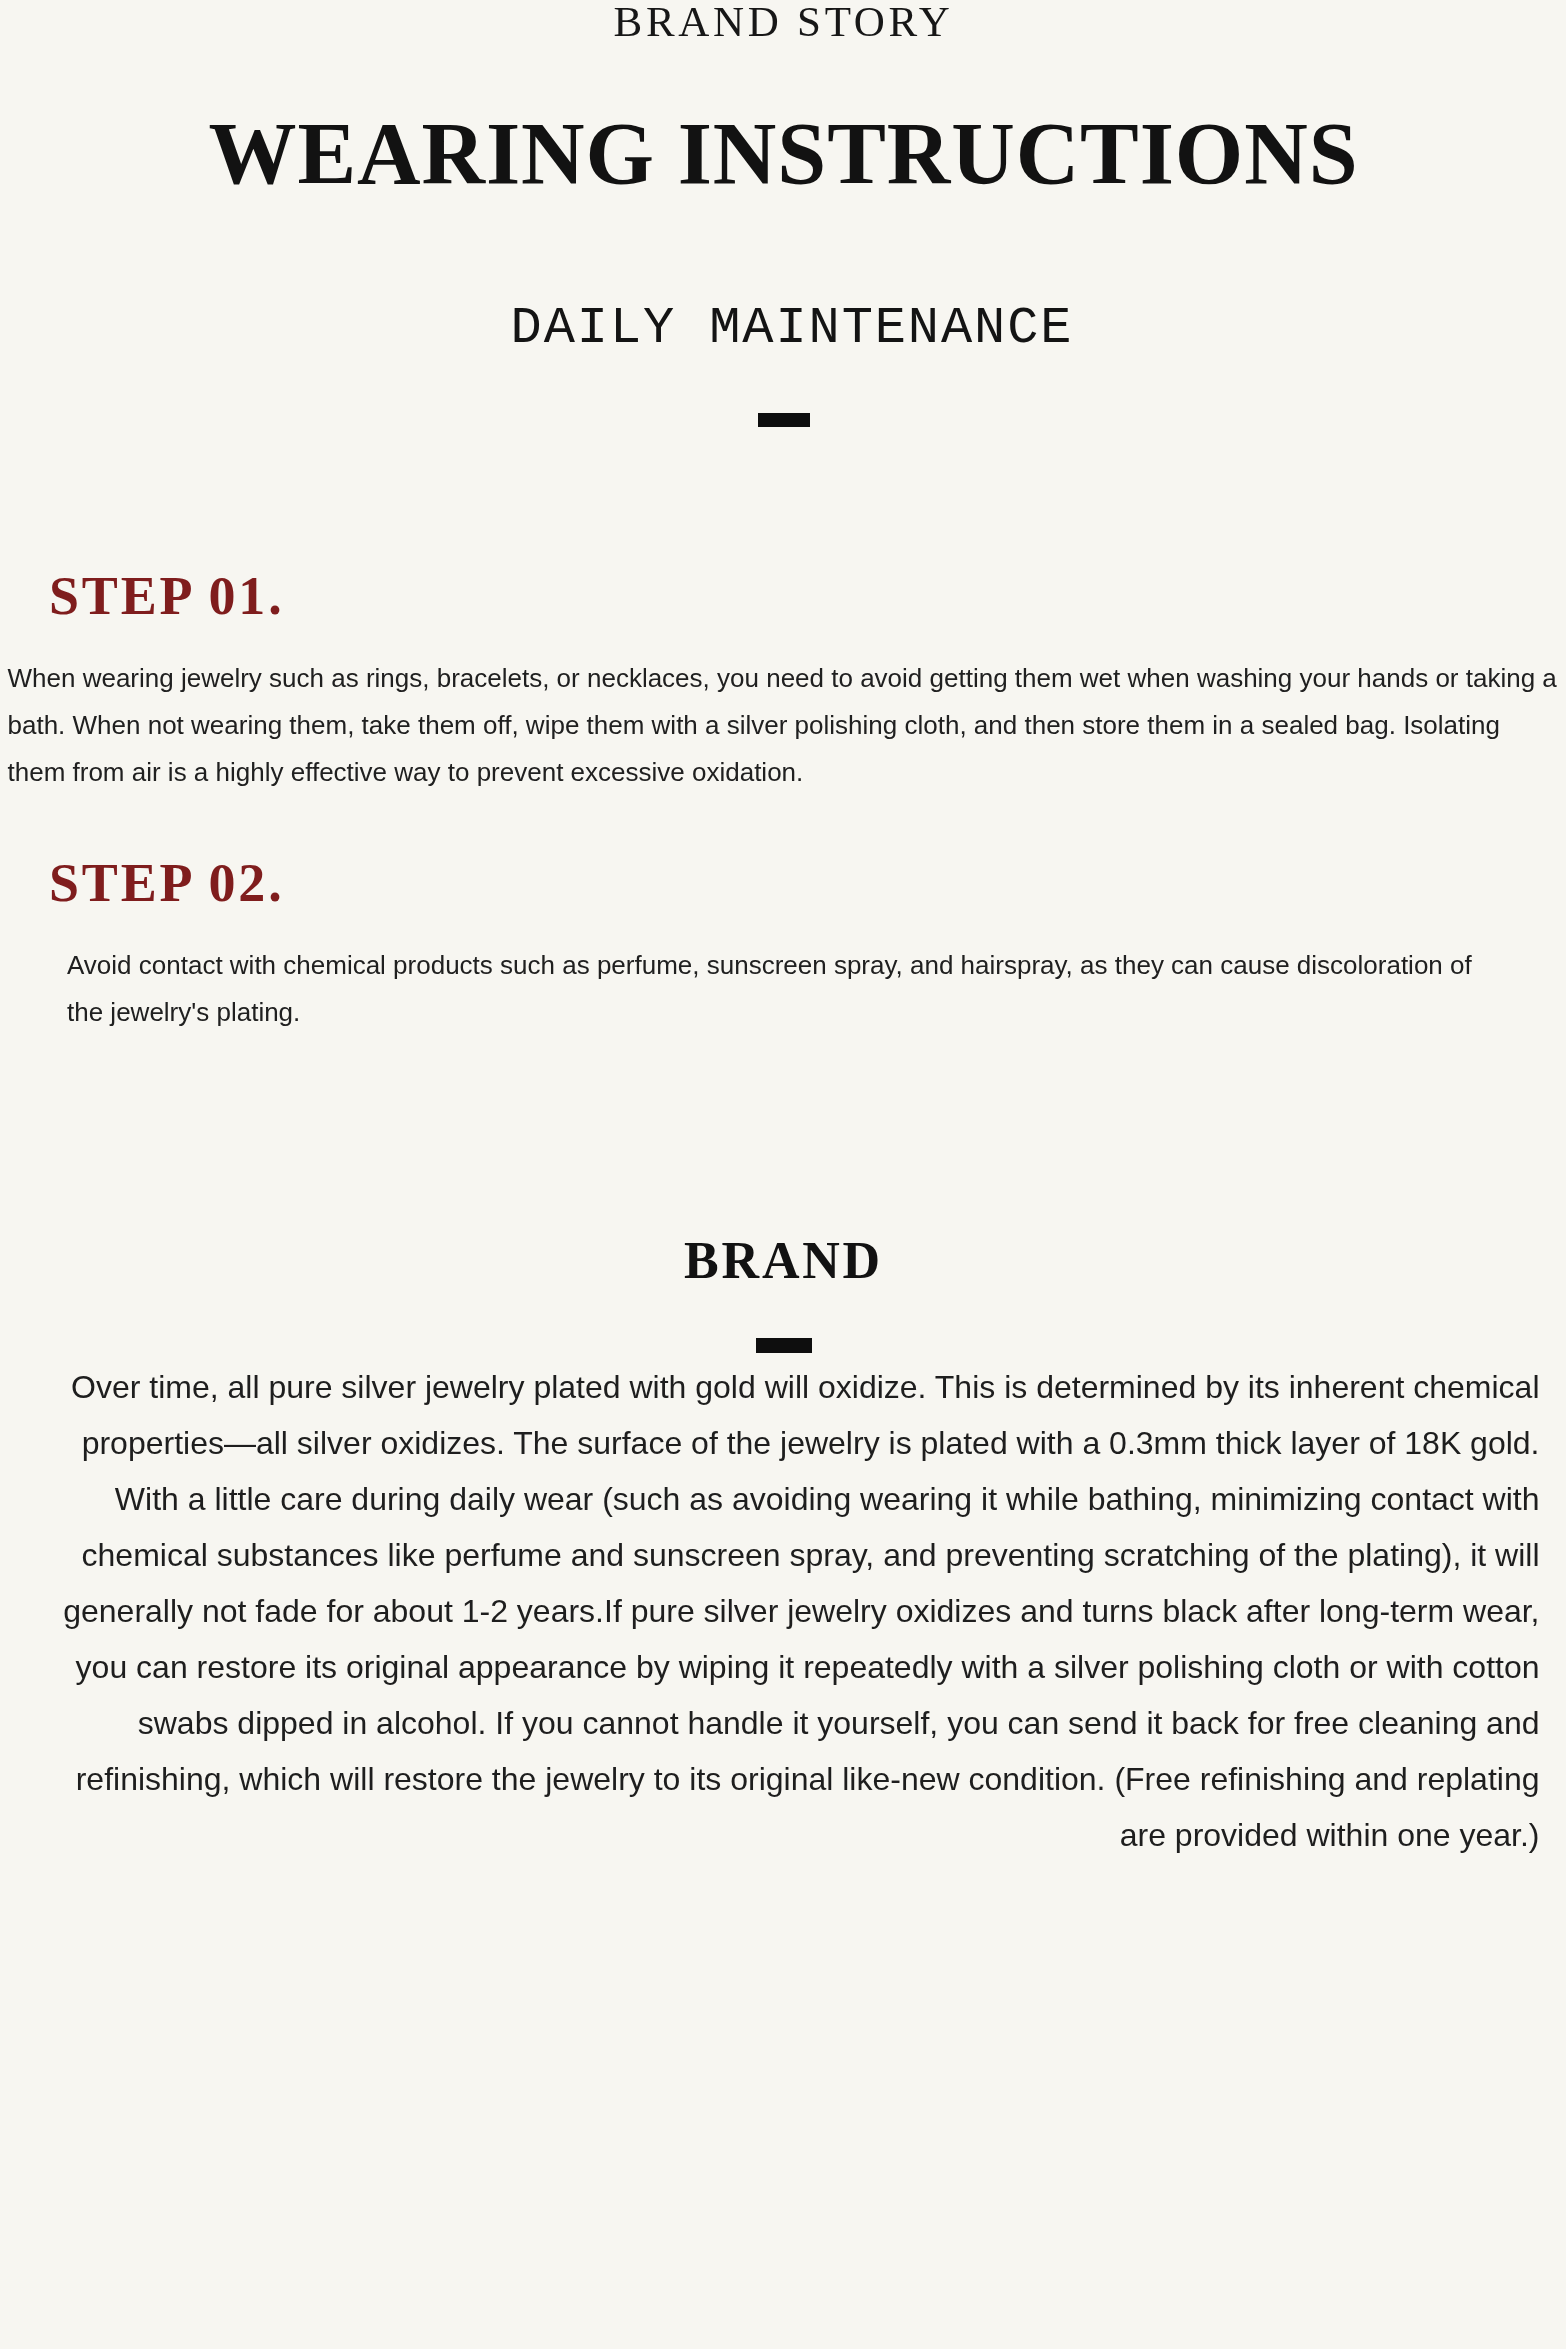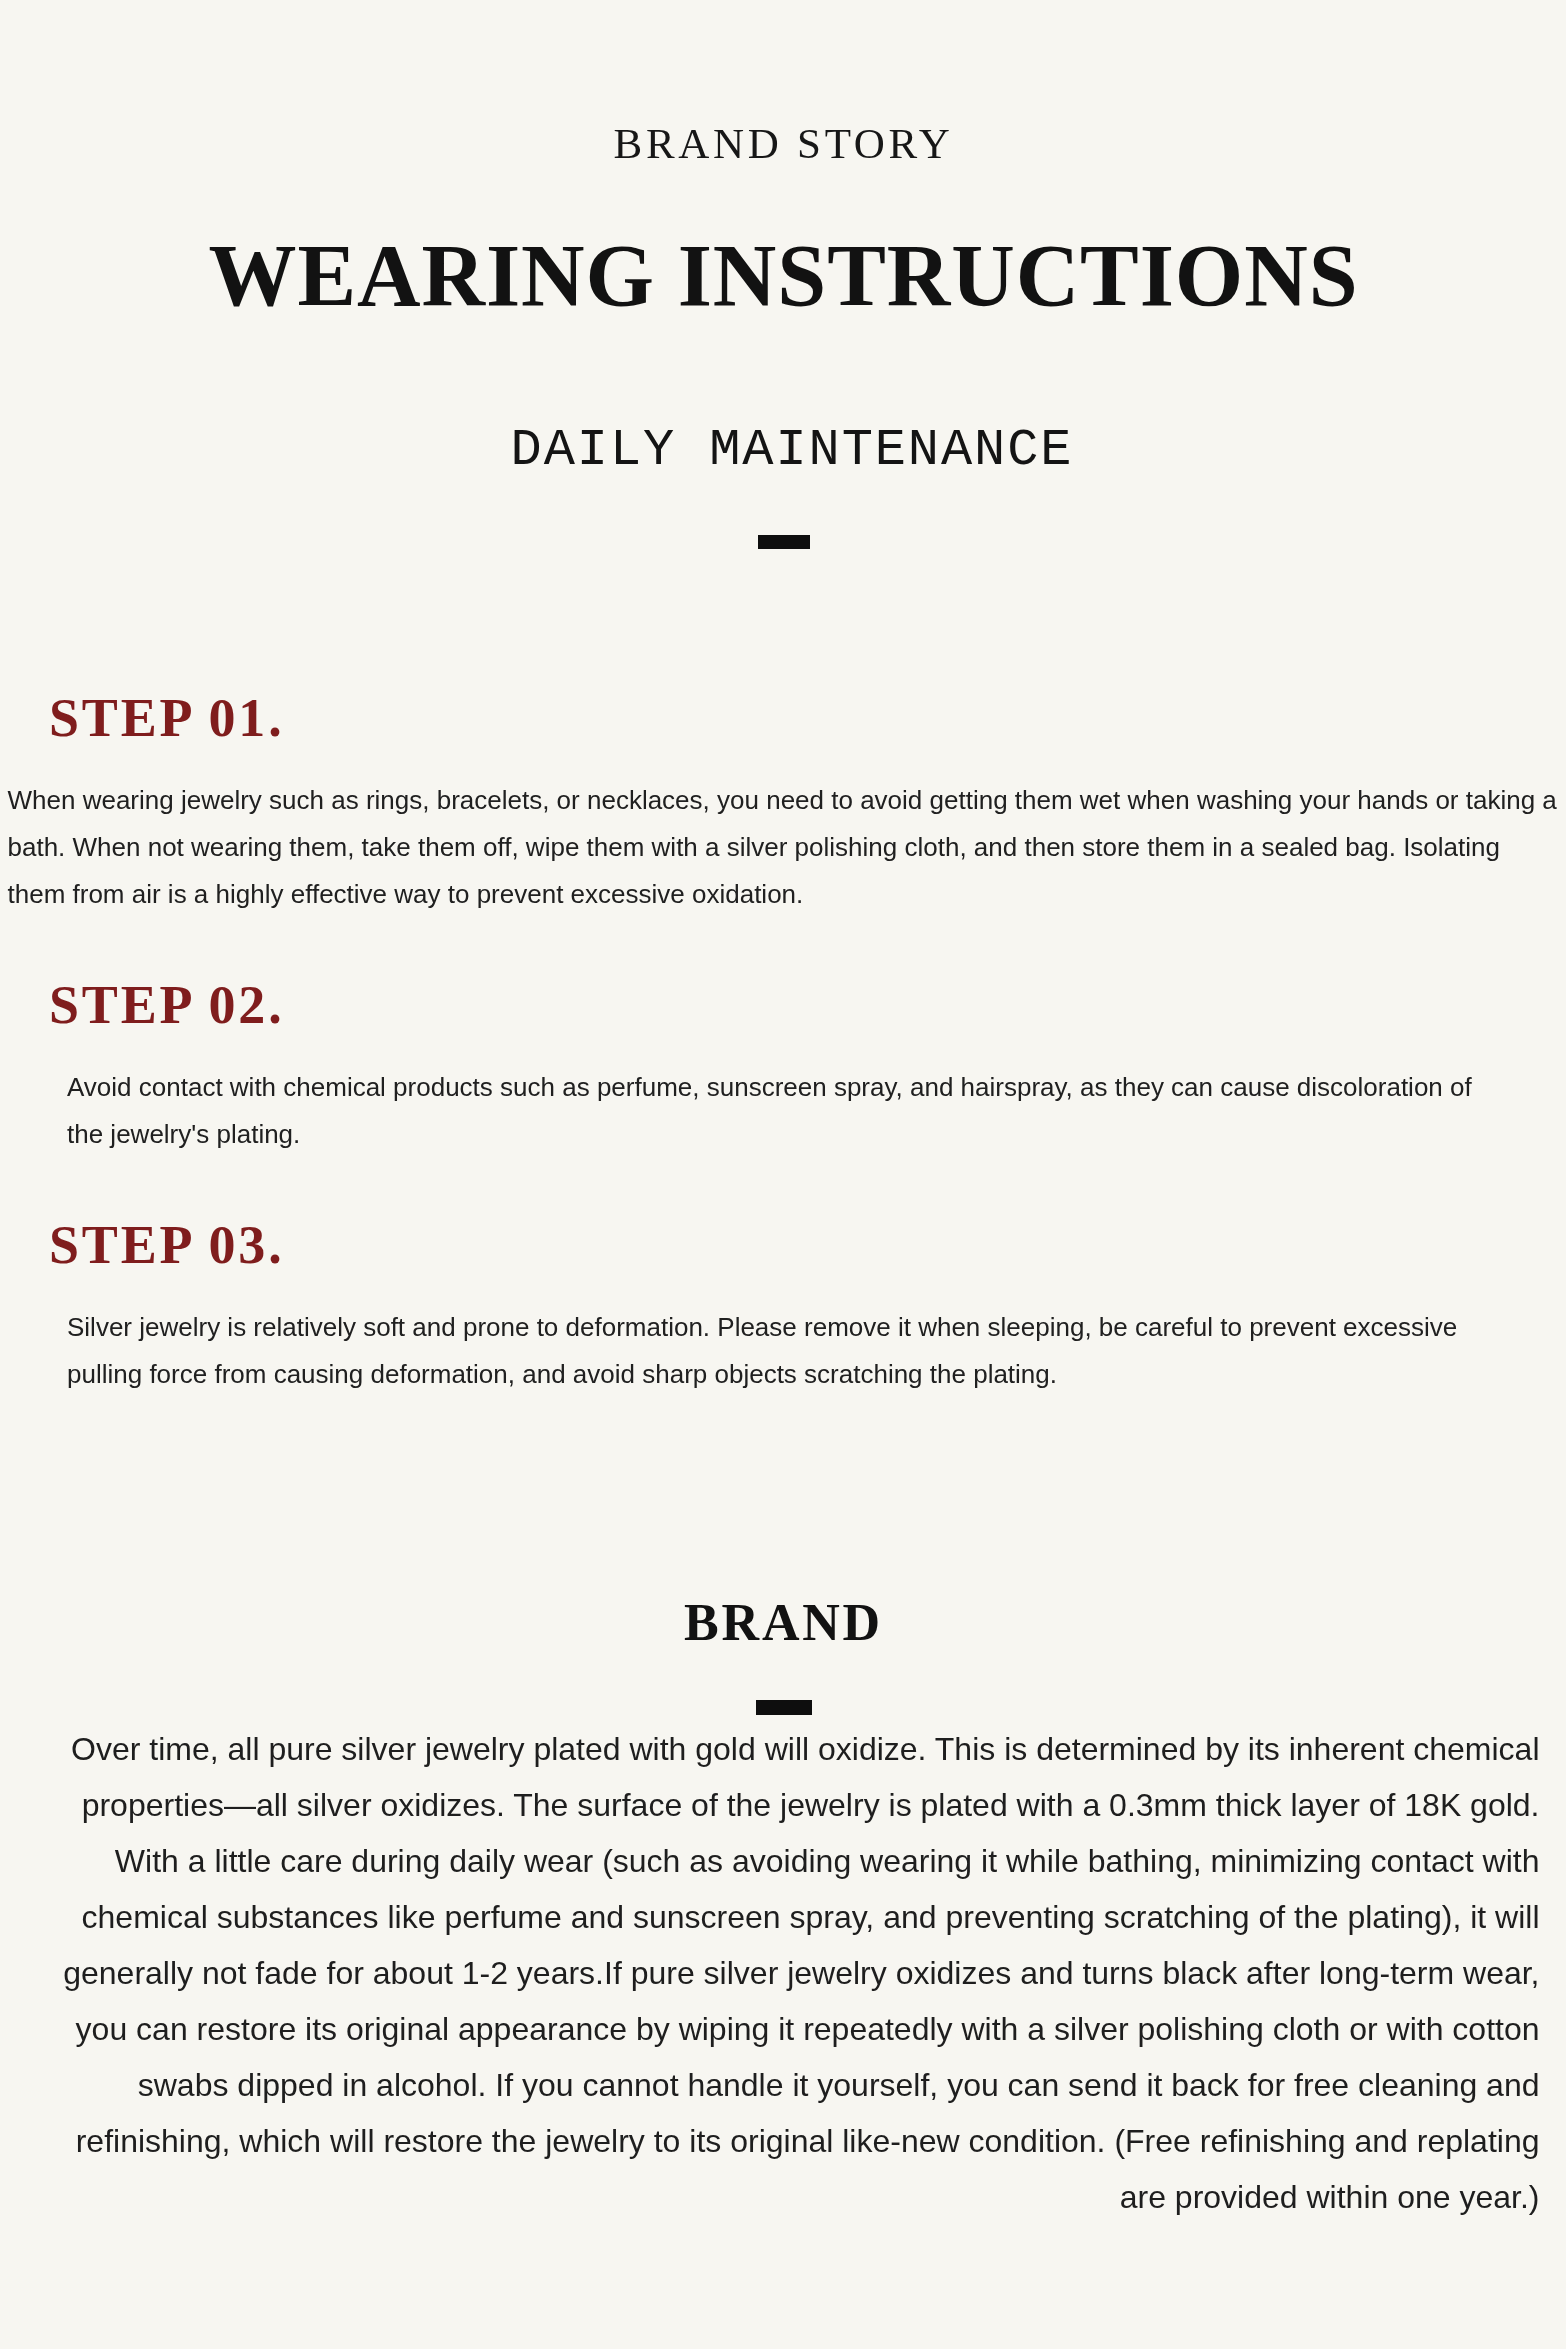--- a/index.html
+++ b/index.html
@@ -10,21 +10,21 @@
   .page {
     position: relative;
     width: 1567px;
     height: 2350px;
     margin: 0 auto;
     background: #f7f6f1;
     color: #1c1c1c;
     overflow: hidden;
   }
   
-  .hero { padding-top: 122px; text-align: center; }
+  .hero { text-align: center; }
   .eyebrow {
     font-family: "Liberation Serif", serif;
     font-size: 43px;
     font-weight: 400;
     letter-spacing: 3.7px;
     line-height: 1;
     color: #171717;
   }
   .title {
     margin: 67px 0 0 0;
@@ -110,24 +110,20 @@
     <article class="step">
       <h3 class="step-label">STEP 01.</h3>
       <p class="step-text step-text-wide">When wearing jewelry such as rings, bracelets, or necklaces, you need to avoid getting them wet when washing your hands or taking a bath. When not wearing them, take them off, wipe them with a silver polishing cloth, and then store them in a sealed bag. Isolating them from air is a highly effective way to prevent excessive oxidation.</p>
     </article>
 
     <article class="step">
       <h3 class="step-label">STEP 02.</h3>
       <p class="step-text step-text-mid">Avoid contact with chemical products such as perfume, sunscreen spray, and hairspray, as they can cause discoloration of the jewelry's plating.</p>
     </article>
 
-    <article class="step">
-      <h3 class="step-label">STEP 03.</h3>
-      <p class="step-text step-text-mid">Silver jewelry is relatively soft and prone to deformation. Please remove it when sleeping, be careful to prevent excessive pulling force from causing deformation, and avoid sharp objects scratching the plating.</p>
-    </article>
 
   </section>
 
   <section class="notes">
     <h2 class="notes-title">BRAND</h2>
     <div class="divider divider-lg"></div>
     <p class="notes-text">Over time, all pure silver jewelry plated with gold will oxidize. This is determined by its inherent chemical properties—all silver oxidizes. The surface of the jewelry is plated with a 0.3mm thick layer of 18K gold. With a little care during daily wear (such as avoiding wearing it while bathing, minimizing contact with chemical substances like perfume and sunscreen spray, and preventing scratching of the plating), it will generally not fade for about 1-2 years.If pure silver jewelry oxidizes and turns black after long-term wear, you can restore its original appearance by wiping it repeatedly with a silver polishing cloth or with cotton swabs dipped in alcohol. If you cannot handle it yourself, you can send it back for free cleaning and refinishing, which will restore the jewelry to its original like-new condition. (Free refinishing and replating are provided within one year.)</p>
   </section>
 
 </div>

